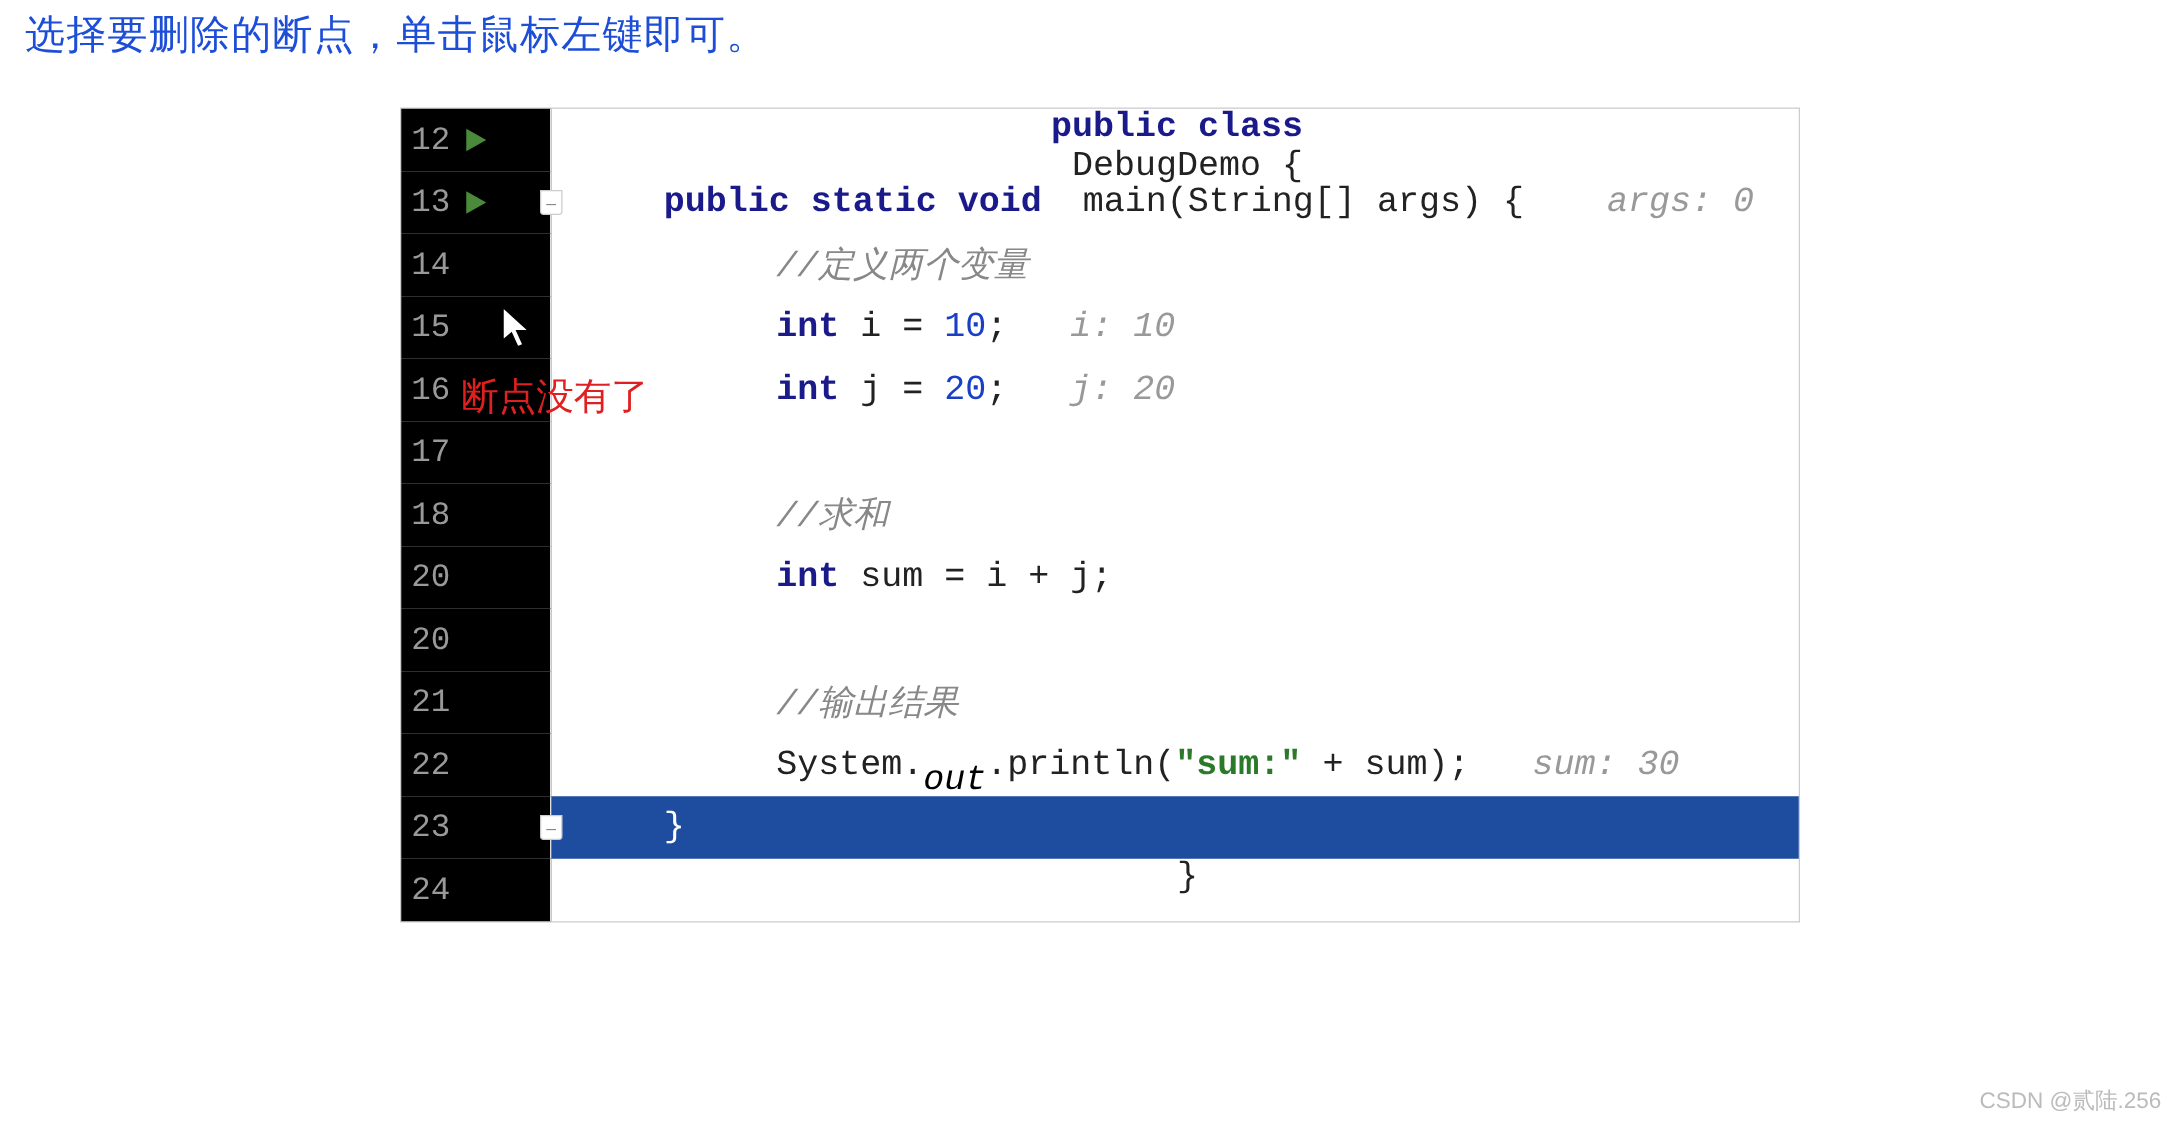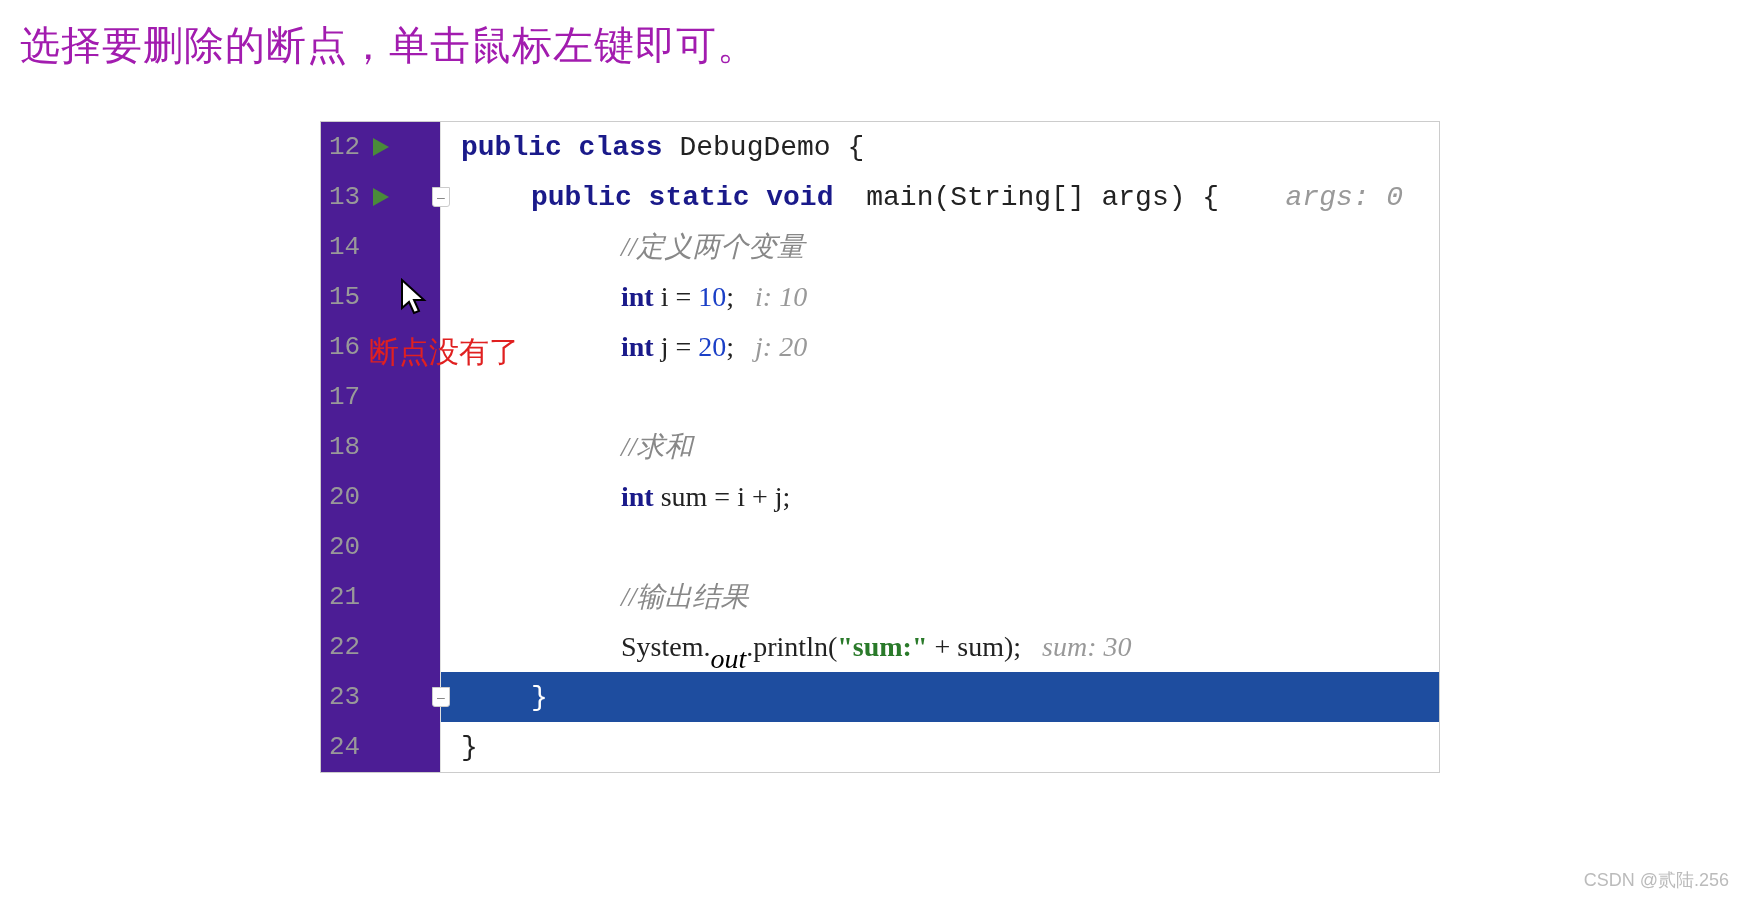--- a/index.html
+++ b/index.html
@@ -8,43 +8,43 @@
       box-sizing: border-box;
     }
     body {
       font-family: "Microsoft YaHei", "SimSun", sans-serif;
       background: #ffffff;
       width: 1741px;
       height: 898px;
       position: relative;
     }
     .instruction {
-      font-size: 40px;
-      color: #a21caf;
-      padding: 18px 20px;
+      font-size: 32px;
+      color: #1d4ed8;
+      padding: 6px 20px;
       letter-spacing: 1px;
     }
     .editor-container {
       margin: 30px 0 0 320px;
       width: 1120px;
       border: 1px solid #ccc;
       background: #fff;
       position: relative;
     }
     .code-row {
       display: flex;
       height: 50px;
       align-items: center;
       position: relative;
     }
     .gutter {
       width: 120px;
       min-width: 120px;
       height: 100%;
-      background: #4c1d95;
+      background: #000000;
       display: flex;
       align-items: center;
       position: relative;
       border-right: 1px solid #e0e0e0;
     }
     .line-number {
       color: #999;
       font-size: 26px;
       font-family: "Courier New", monospace;
       padding-left: 8px;
@@ -79,23 +79,23 @@
     .code-area {
       flex: 1;
       display: flex;
       align-items: center;
       padding-left: 12px;
       font-family: "Courier New", monospace;
       font-size: 28px;
       height: 100%;
       white-space: pre;
     }
-    .indent-1 { padding-left: 20px; }
+    .indent-1 { padding-left: 20px; flex-direction: column; }
     .indent-2 { padding-left: 90px; gap: 16px; }
-    .indent-3 { padding-left: 180px; font-family: Liberation Serif, serif; }
+    .indent-3 { padding-left: 180px; }
     .kw { color: #1a1a8a; font-weight: bold; }
     .plain { color: #222; }
     .num { color: #1a3fc7; }
     .str { color: #2a7a2a; font-weight: bold; }
     .comment { color: #888; font-style: italic; }
     .inline-hint { color: #999; font-style: italic; }
     .static-ref { font-style: italic; margin-top: 24px; }
     .highlighted-row .code-area {
       background: #1e4d9f;
       color: #fff;

